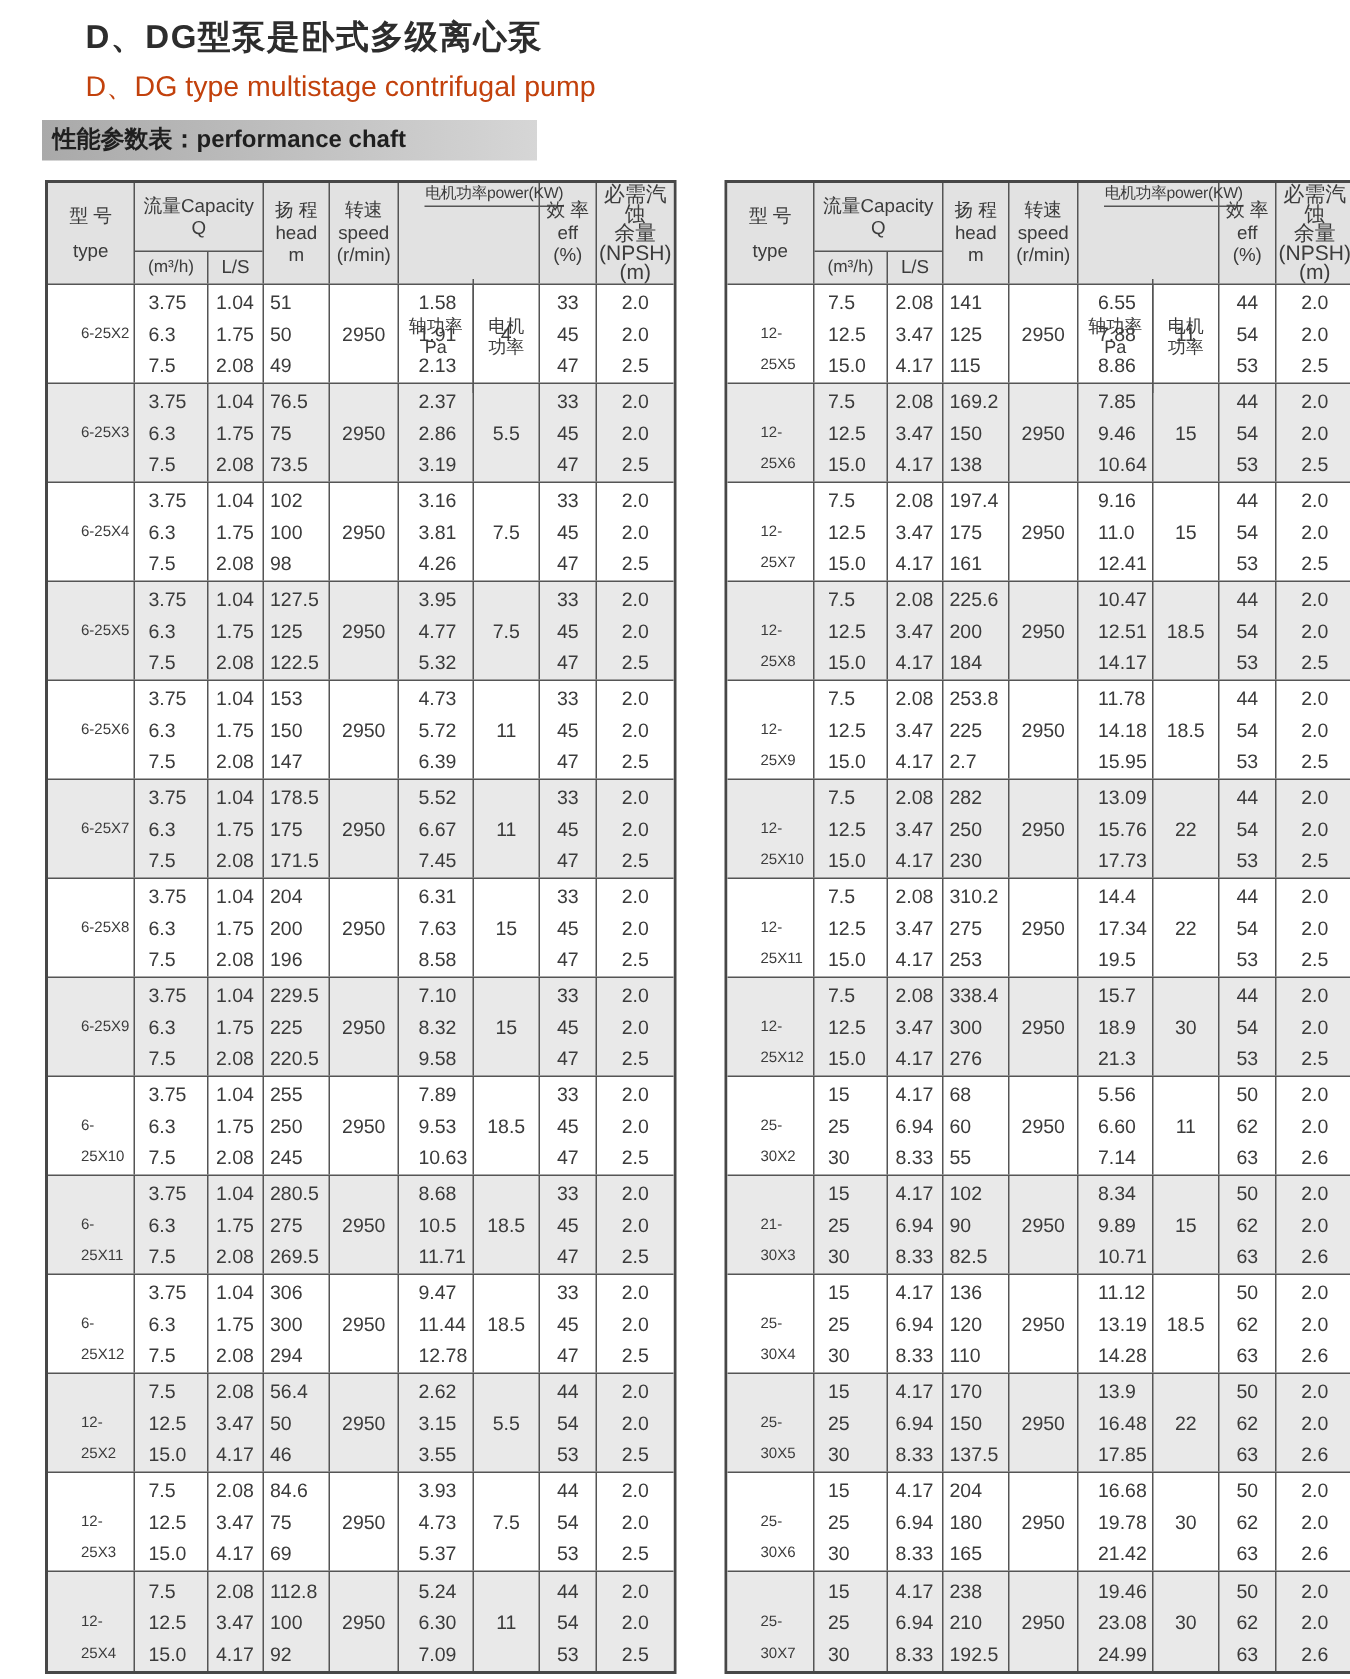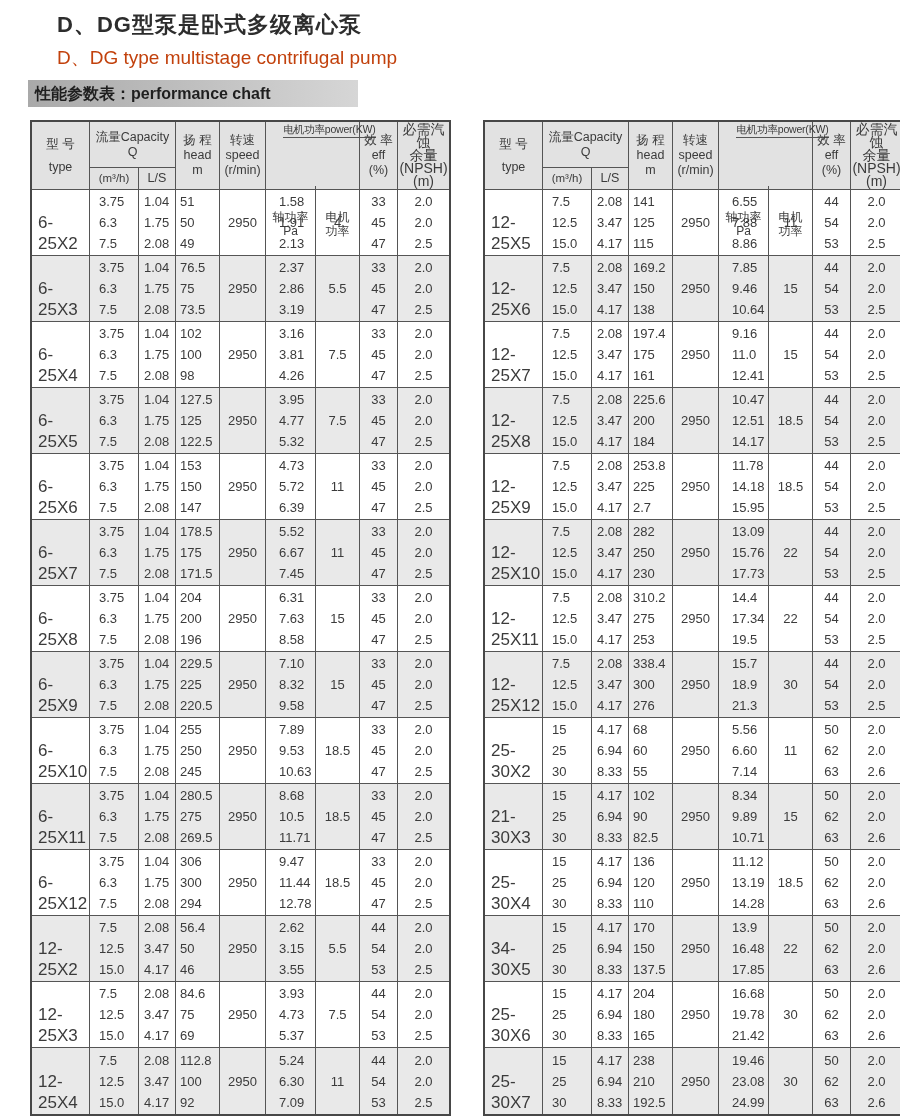--- a/index.html
+++ b/index.html
@@ -47,21 +47,21 @@
   .pw-bot > div:last-child  { flex:1; }
   .hc.c-npsh div { font-size:14px; line-height:13px; }
 
   
   .group { display:flex; height:66px; border-bottom:1px solid #555; background:#fff; }
   .group:last-child { border-bottom:none; }
   .group.shaded { background:#e9e9e9; }
   .cell { border-right:1px solid #555; display:flex; flex-direction:column; justify-content:center; align-items:center; font-size:13px; }
   .cell:last-child { border-right:none; }
   .cell > div { height:21px; line-height:21px; }
-  .cell.c-type { width:58px; align-items:flex-start; padding-left:6px; font-size:17px; }
+  .cell.c-type { width:58px; align-items:flex-start; padding-left:22px; font-size:10px; }
   .cell.c-m3h  { width:49px; align-items:flex-start; padding-left:9px; }
   .cell.c-ls   { width:37px; align-items:flex-start; padding-left:5px; }
   .cell.c-head { width:44px; align-items:flex-start; padding-left:4px; }
   .cell.c-speed{ width:46px; }
   .cell.c-pa   { width:50px; align-items:flex-start; padding-left:13px; }
   .cell.c-mp   { width:44px; }
   .cell.c-eff  { width:38px; }
   .cell.c-npsh { width:51px; }
 </style>
 </head>
@@ -1202,21 +1202,21 @@
             <div>63</div>
           </div>
           <div class="cell c-npsh">
             <div>2.0</div>
             <div>2.0</div>
             <div>2.6</div>
           </div>
         </div>
         <div class="group shaded">
           <div class="cell c-type">
-            <div>34-30X5</div>
+            <div>25-30X5</div>
           </div>
           <div class="cell c-m3h">
             <div>15</div>
             <div>25</div>
             <div>30</div>
           </div>
           <div class="cell c-ls">
             <div>4.17</div>
             <div>6.94</div>
             <div>8.33</div>

